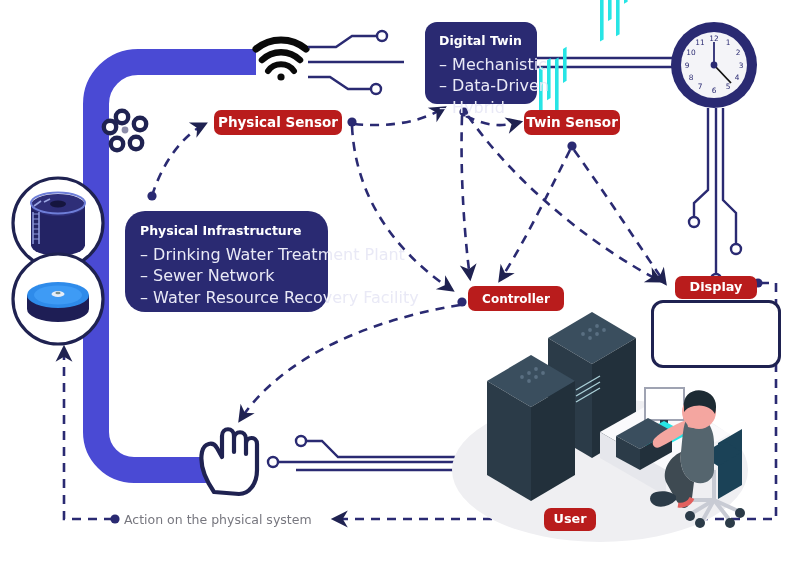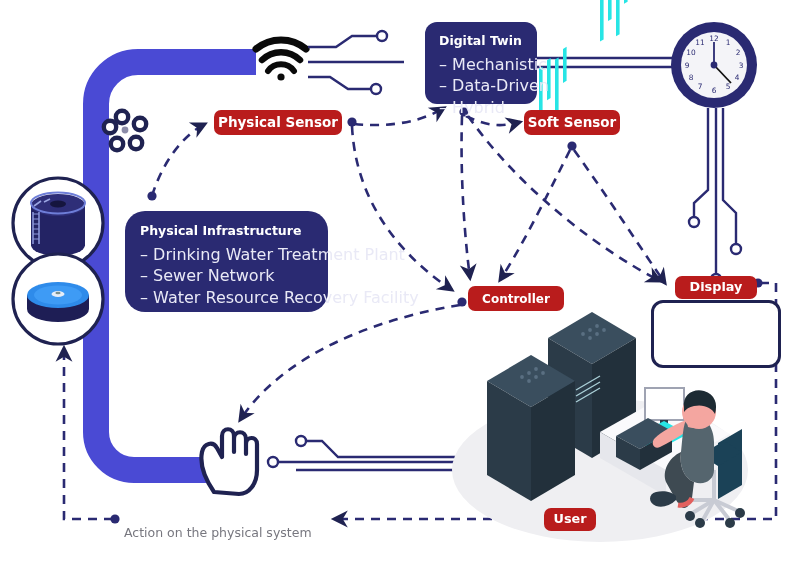--- a/index.html
+++ b/index.html
@@ -348,23 +348,23 @@
     <div class="ttl">Physical Infrastructure</div>
     <ul>
       <li>Drinking Water Treatment Plant</li>
       <li>Sewer Network</li>
       <li>Water Resource Recovery Facility</li>
     </ul>
   </div>
 
   <div class="lbl" style="left:214px;top:110px;width:128px;height:25px;font-size:13.5px;">Physical Sensor</div>
 
-  <div class="lbl" style="left:524px;top:110px;width:96px;height:25px;font-size:13.5px;">Soft Sensor</div>
+  <div class="lbl" style="left:524px;top:110px;width:96px;height:25px;font-size:13.5px;">Twin Sensor</div>
 
   <div class="lbl" style="left:468px;top:286px;width:96px;height:25px;font-size:12px;">Controller</div>
 
   <div class="lbl" style="left:675px;top:276px;width:82px;height:23px;font-size:12.8px;">Display</div>
 
   <div class="lbl" style="left:544px;top:508px;width:52px;height:23px;font-size:12.8px;">User</div>
 
-  <div class="flowtext" style="left:124px;top:512px;margin-top:13px;">Action on the physical system</div>
+  <div class="flowtext" style="left:124px;top:512px;">Action on the physical system</div>
 
 </div>
 
 </body></html>

